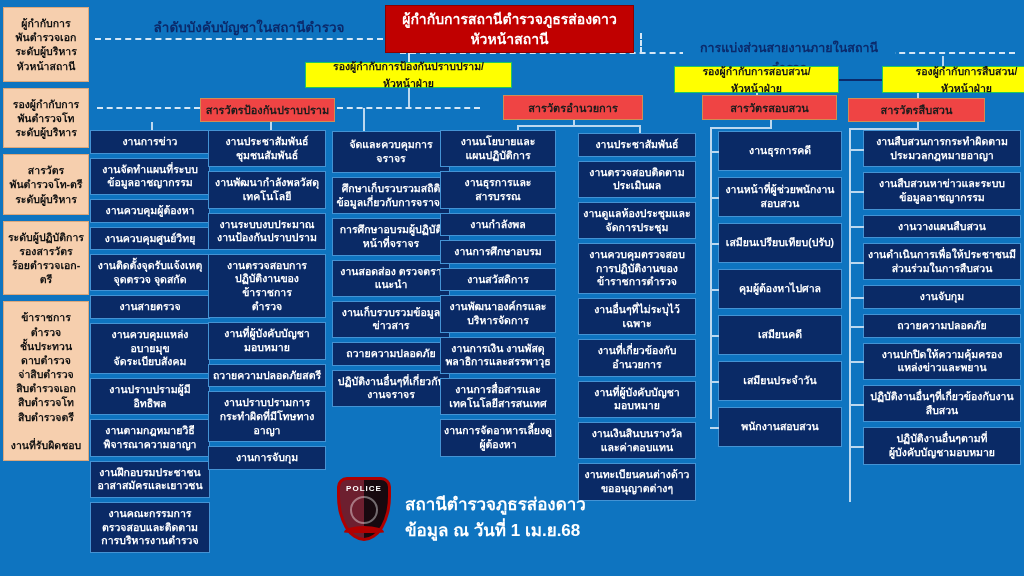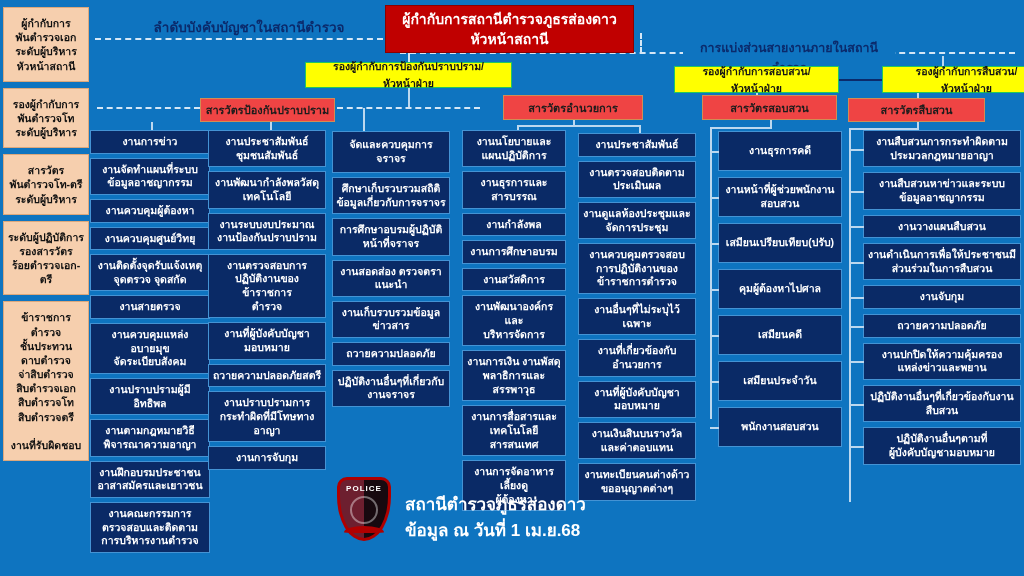--- a/index.html
+++ b/index.html
@@ -165,21 +165,21 @@
       <div class="node">การศึกษาอบรมผู้ปฏิบัติ
 หน้าที่จราจร</div>
       <div class="node">งานสอดส่อง ตรวจตรา
 แนะนำ</div>
       <div class="node">งานเก็บรวบรวมข้อมูล
 ข่าวสาร</div>
       <div class="node">ถวายความปลอดภัย</div>
       <div class="node">ปฏิบัติงานอื่นๆที่เกี่ยวกับ
 งานจราจร</div>
     </div>
-  <div class="col" style="left:462px;top:130px;width:104px;">
+  <div class="col" style="left:440px;top:130px;width:116px;">
       <div class="node">งานนโยบายและ
 แผนปฏิบัติการ</div>
       <div class="node">งานธุรการและสารบรรณ</div>
       <div class="node">งานกำลังพล</div>
       <div class="node">งานการศึกษาอบรม</div>
       <div class="node">งานสวัสดิการ</div>
       <div class="node">งานพัฒนาองค์กรและ
 บริหารจัดการ</div>
       <div class="node">งานการเงิน งานพัสดุ
 พลาธิการและสรรพาวุธ</div>

